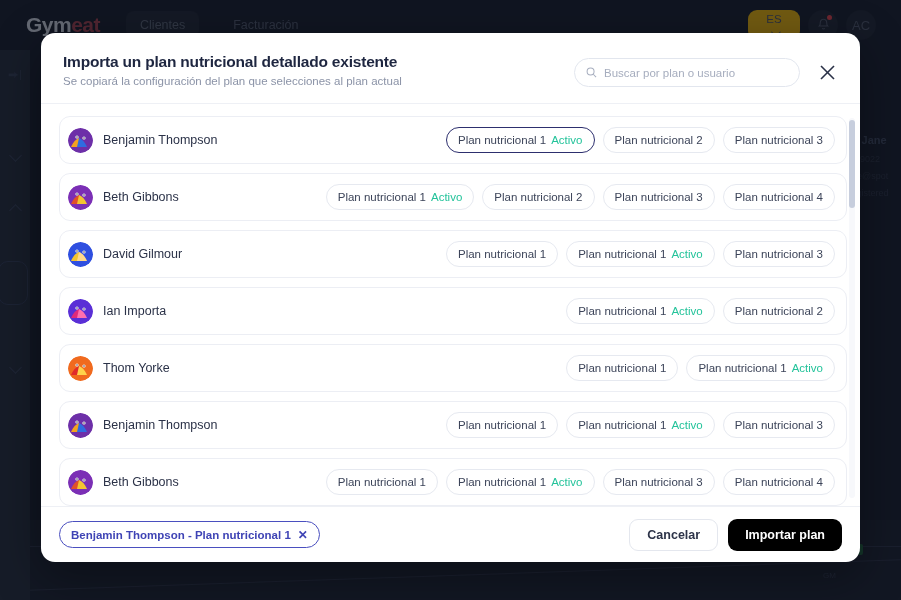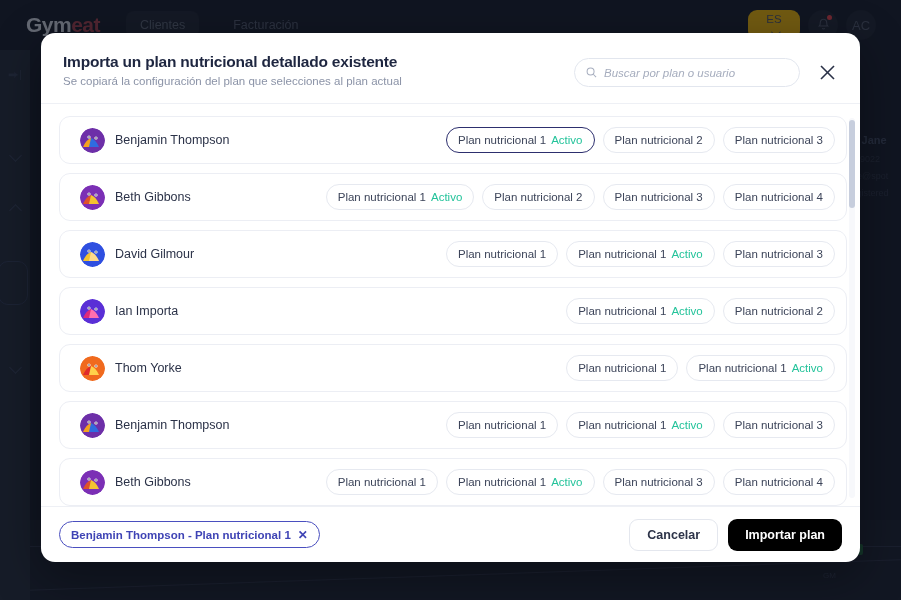--- a/index.html
+++ b/index.html
@@ -94,37 +94,37 @@
   }
   .m-title { font-size: 15.5px; font-weight: bold; color: #1e2640; letter-spacing: -0.2px; }
   .m-sub { font-size: 11.5px; color: #8b93a7; margin-top: 4px; }
   .m-head-right { margin-left: auto; display: flex; align-items: center; gap: 16px; padding-top: 3px; }
   .searchbox {
     width: 226px; height: 29px; border: 1px solid #e2e6ee; border-radius: 15px;
     display: flex; align-items: center; padding: 0 11px; gap: 7px;
   }
   .searchbox input {
     border: none; outline: none; font-size: 11.5px; color: #3a4257;
-    font-family: "Liberation Sans", sans-serif; width: 100%; background: transparent; font-style: italic;
+    font-family: "Liberation Sans", sans-serif; width: 100%; background: transparent;
   }
   .searchbox input::placeholder { color: #a6adbe; }
   .mag { width: 11px; height: 11px; flex: none; }
   .closebtn {
     width: 22px; height: 22px; display: flex; align-items: center; justify-content: center;
     color: #2a3147; cursor: pointer;
   }
 
   .m-body {
     flex: 1; overflow: hidden; padding: 12px 13px 6px 18px;
     position: relative;
   }
   .rows { display: flex; flex-direction: column; gap: 9px; }
   .row {
     border: 1px solid #eceef4; border-radius: 11px; height: 48px;
-    display: flex; align-items: center; padding: 0 11px 0 20px;
+    display: flex; align-items: center; padding: 0 11px 0 8px;
     background: #fff;
   }
   .who { display: flex; align-items: center; gap: 10px; }
   .avatar { width: 25px; height: 25px; border-radius: 50%; flex: none; overflow: hidden; }
   .uname { font-size: 12.5px; color: #2b3248; }
   .chips { margin-left: auto; display: flex; gap: 8px; align-items: center; }
   .chip {
     border: 1px solid #e6e9f0; border-radius: 14px; height: 26px;
     display: flex; align-items: center; gap: 5px; padding: 0 11px;
     font-size: 11.5px; color: #3c4459; white-space: nowrap; cursor: pointer;

